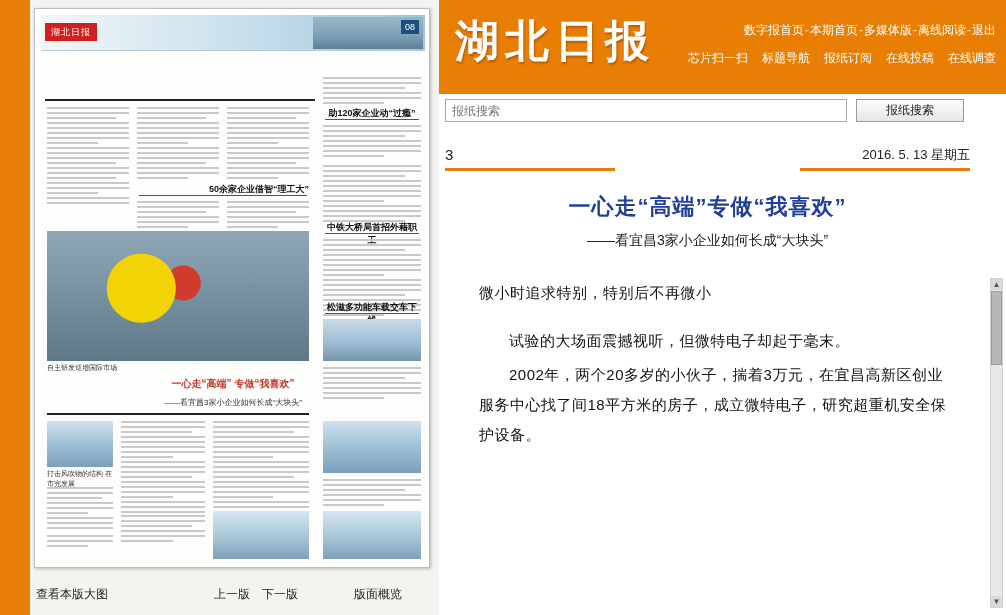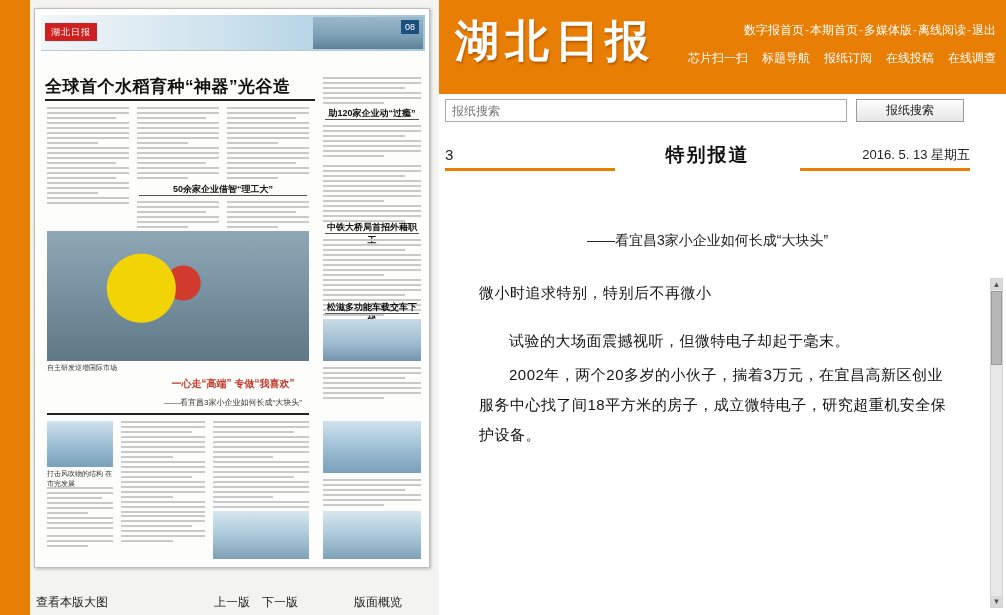--- a/index.html
+++ b/index.html
@@ -164,21 +164,21 @@
     font-size: 8px; color: #333; text-align: center; width: 100%;
   }
 
   
   .pp-tools {
     position: absolute; left: 34px; top: 578px;
     width: 396px; height: 24px;
     font-size: 12px; color: #222;
   }
   .pp-tools span {
-    position: absolute; top: 16px; cursor: pointer;
+    position: absolute; top: 8px; cursor: pointer;
   }
   .pp-tools .t1 { left: 2px; }
   .pp-tools .t2 { left: 180px; }
   .pp-tools .t3 { left: 228px; text-align: right; }
   .pp-tools .t4 { left: 320px; }
 
   
   .right-panel {
     position: absolute;
     left: 439px; top: 0;
@@ -322,21 +322,20 @@
     <div class="paper-inner">
 
       <div class="pp-masthead">
         <div class="pp-mh-logo">湖北日报</div>
         <div class="pp-mh-photo">
           <div class="pp-mh-num">08</div>
         </div>
       </div>
 
 
-      <div class="pp-headline">全球首个水稻育种“神器”光谷造</div>
       <div class="pp-hl-rule"></div>
 
       <div class="tcol" style="left:282px; top:62px; width:98px;">
         <i></i>
           <i></i>
           <i class="mid"></i>
           <i></i>
           <i></i>
           <i class="short"></i>
       </div>
@@ -397,21 +396,21 @@
           <i class="short"></i>
           <i></i>
           <i></i>
           <i></i>
           <i class="mid"></i>
           <i></i>
           <i></i>
           <i class="short"></i>
       </div>
 
-      <div class="pp-subhead" style="left:96px; top:168px; width:172px;">50余家企业借智“理工大”</div>
+      <div class="pp-subhead" style="left:96px; top:168px; width:172px;text-align:right;">50余家企业借智“理工大”</div>
       <div class="pp-rule" style="left:98px; top:180px; width:168px;"></div>
       <div class="tcol" style="left:6px; top:152px; width:82px;">
         <i></i>
           <i></i>
           <i class="mid"></i>
           <i></i>
           <i></i>
           <i class="short"></i>
           <i></i>
           <i></i>
@@ -597,26 +596,26 @@
       </div>
     </div>
 
     <div class="search-row">
       <input class="search-input" type="text" placeholder="报纸搜索" style="">
       <button class="search-btn">报纸搜索</button>
     </div>
 
     <div class="section-bar">
       <div class="sec-page">3</div>
-      <div class="sec-title">特别报道</div>
       <div class="sec-date">2016. 5. 13  星期五</div>
       <div class="sec-rule-l"></div>
       <div class="sec-rule-r"></div>
     </div>
 
+    <div class="art-title">一心走“高端”专做“我喜欢”</div>
     <div class="art-sub">——看宜昌3家小企业如何长成“大块头”</div>
 
     <div class="art-body">
       <p>微小时追求特别，特别后不再微小</p>
       <p style="height:10px"></p>
       <p class="ind">试验的大场面震撼视听，但微特电子却起于毫末。</p>
       <p class="ind">2002年，两个20多岁的小伙子，揣着3万元，在宜昌高新区创业服务中心找了间18平方米的房子，成立微特电子，研究超重机安全保护设备。</p>
 
     </div>
 

